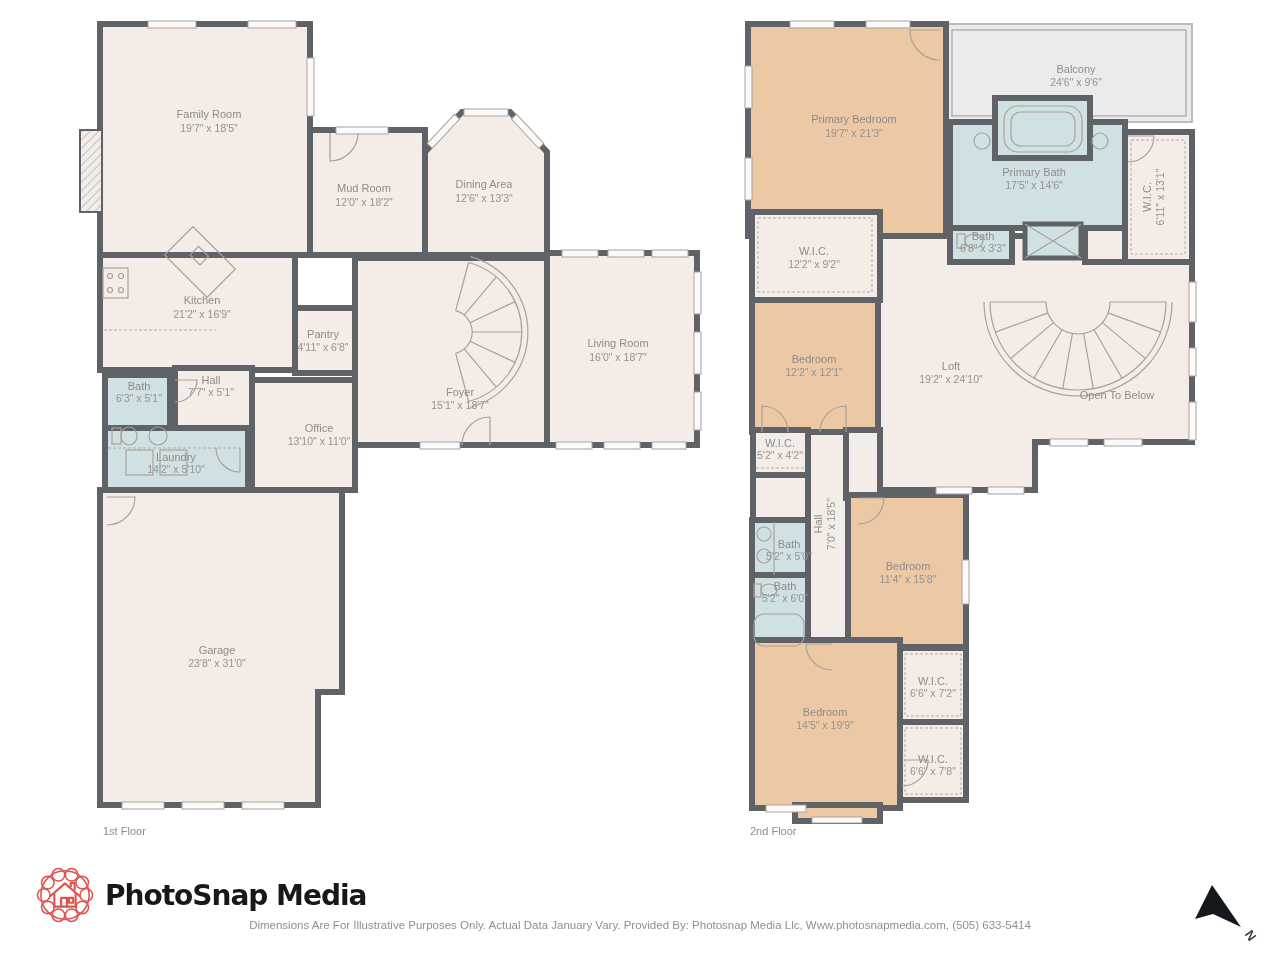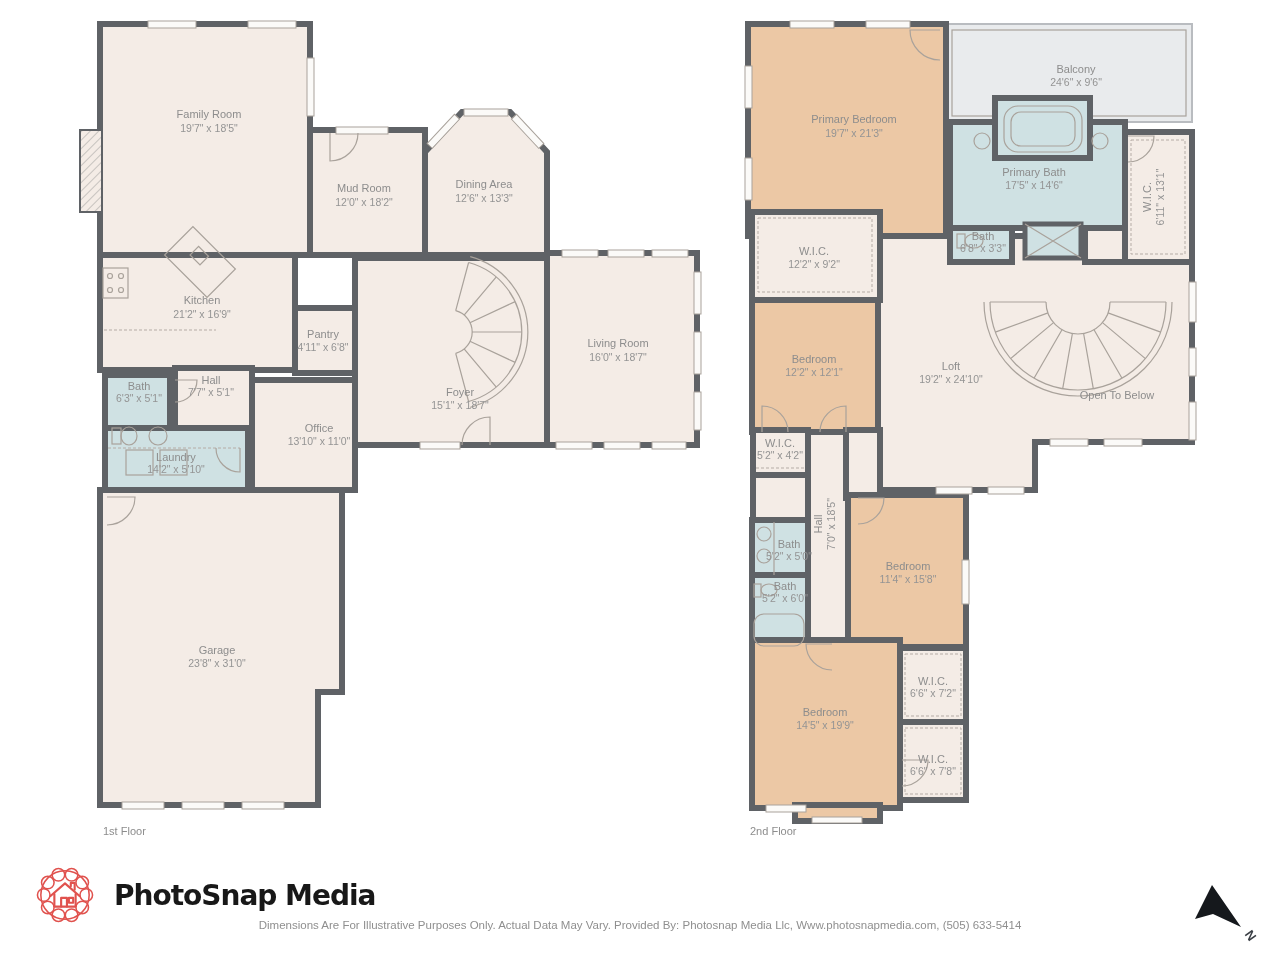--- a/index.html
+++ b/index.html
@@ -9,21 +9,21 @@
   .room{fill:#f4ece6;stroke:#5f6266;stroke-width:6;stroke-linejoin:miter;}
   .blue{fill:#cfe1e3;}
   .tan{fill:#ecc8a5;}
   .grayroom{fill:#e9ebed;stroke:#b9bcc0;stroke-width:2;}
   .win{fill:#fbfaf8;stroke:#a9a29b;stroke-width:1;}
   .thin{fill:none;stroke:#a9a29b;stroke-width:1.2;}
   .dash{fill:none;stroke:#b5aca6;stroke-width:1;stroke-dasharray:3 2;}
   .rname{font-size:11px;fill:#8d8d8d;text-anchor:middle;}
   .rdims{font-size:10.5px;fill:#949494;text-anchor:middle;}
   .flabel{font-size:11px;fill:#8d8d8d;}
-  .brand{position:absolute;left:36px;top:866px;display:flex;align-items:center;gap:20px;}
+  .brand{position:absolute;left:36px;top:866px;display:flex;align-items:center;gap:11px;}
   .brand-name{font-family:"DejaVu Sans",sans-serif;font-weight:800;font-size:28px;
               letter-spacing:-1px;color:#181818;}
   .footer{position:absolute;left:0;right:0;top:919px;text-align:center;
           font-size:11.5px;color:#8f8f8f;}
 </style>
 </head>
 <body>
 
 <div class="canvas">
 
@@ -287,15 +287,15 @@
       <path d="M19,29 V42 H41 V29"></path>
       <path d="M26,42 V33 H32 V42"></path>
       <path d="M36,21 V17.5 H40 V24.5"></path>
       <rect x="34" y="33" width="4.5" height="5"></rect>
     </g>
   </svg>
   <span class="brand-name">PhotoSnap Media</span>
 </div>
 
 
-<div class="footer">Dimensions Are For Illustrative Purposes Only. Actual Data May Vary. Provided By: Photosnap Media Llc, Www.photosnapmedia.com, (505) 633-5414</div>
+<div class="footer">Dimensions Are For Illustrative Purposes Only. Actual Data January Vary. Provided By: Photosnap Media Llc, Www.photosnapmedia.com, (505) 633-5414</div>
 
 </div>
 
 </body></html>

